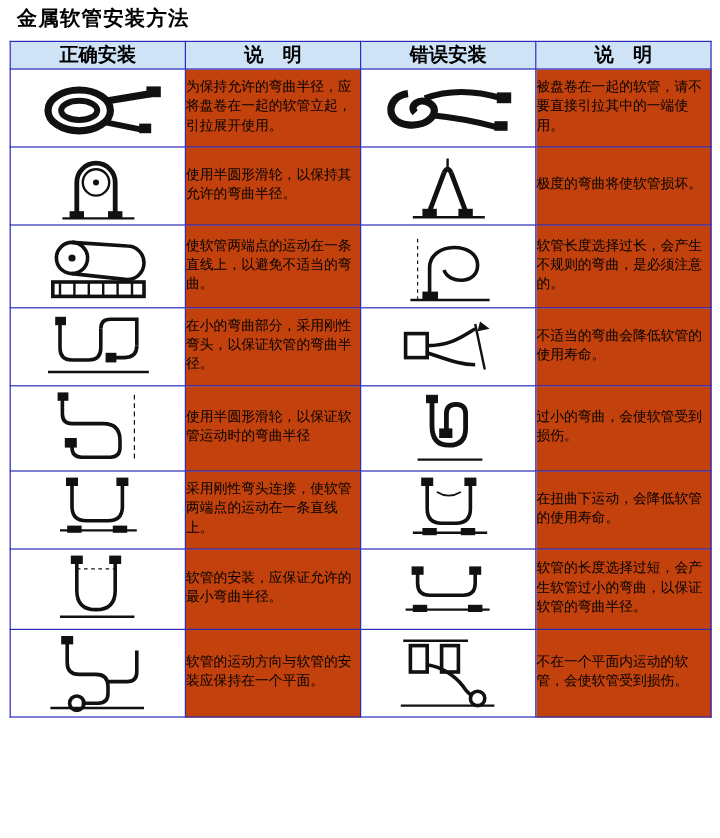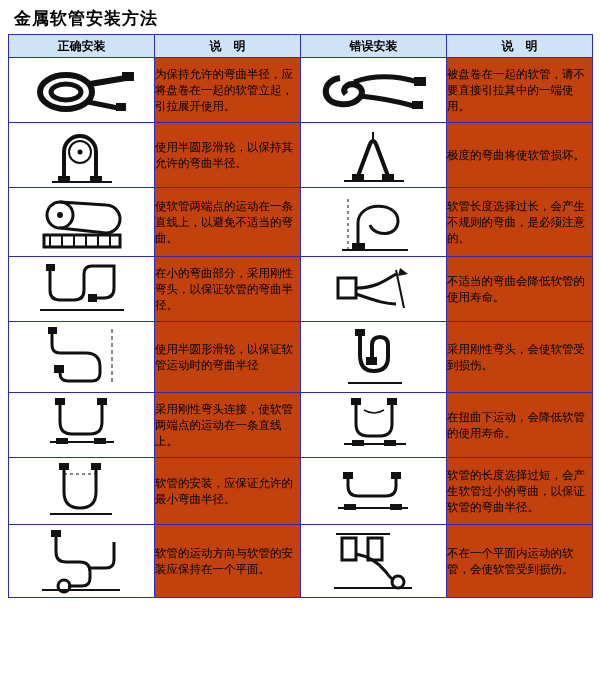--- a/index.html
+++ b/index.html
@@ -13,20 +13,21 @@
     font-family: "DejaVu Sans", "Liberation Sans", sans-serif;
     color: #000000;
     overflow: hidden;
   }
   .page {
     width: 532px;
     height: 698px;
     position: relative;
     box-sizing: border-box;
     padding: 6px 8px 0 8px;
+    font-family: Liberation Mono, monospace;
   }
   .title {
     font-size: 17px;
     font-weight: bold;
     letter-spacing: 1px;
     padding: 2px 0 6px 6px;
     line-height: 20px;
     color: #000;
   }
   table.main {
@@ -35,21 +36,21 @@
     table-layout: fixed;
     border: 1px solid #2b2bbb;
   }
   table.main td, table.main th {
     border: 1px solid #2b2bbb;
     padding: 0;
     vertical-align: middle;
   }
   thead th {
     background: #cfe3f7;
-    font-size: 12px;
+    font-size: 16px;
     font-weight: bold;
     height: 22px;
     text-align: center;
     color: #000;
   }
   .col-img { width: 146px; }
   .col-txt { width: 146px; }
 
   td.imgcell {
     background: #ffffff;
@@ -214,21 +215,21 @@
         </td>
         <td class="txtcell">使用半圆形滑轮，以保证软管运动时的弯曲半径</td>
         <td class="imgcell">
           <svg class="art" width="124" height="64" viewBox="0 0 124 64">
             <path d="M48 8 L48 30 q0 16 14 16 q14 0 14 -14 L76 20 q0 -8 -8 -8 q-8 0 -8 8 L60 34" fill="none" stroke="#111" stroke-width="4"></path>
             <rect x="43" y="4" width="10" height="7" fill="#111"></rect>
             <rect x="54" y="32" width="11" height="8" fill="#111"></rect>
             <line x1="36" y1="58" x2="90" y2="58" stroke="#111" stroke-width="2"></line>
           </svg>
         </td>
-        <td class="txtcell">采用刚性弯头，会使软管受到损伤。</td>
+        <td class="txtcell">过小的弯曲，会使软管受到损伤。</td>
       </tr>
 
       <tr class="r5">
         <td class="imgcell">
           <svg class="art" width="124" height="58" viewBox="0 0 124 58">
             <path d="M40 6 L40 26 q0 12 12 12 L70 38 q12 0 12 -12 L82 6" fill="none" stroke="#111" stroke-width="3"></path>
             <rect x="35" y="2" width="10" height="7" fill="#111"></rect>
             <rect x="77" y="2" width="10" height="7" fill="#111"></rect>
             <line x1="30" y1="46" x2="94" y2="46" stroke="#111" stroke-width="2"></line>
             <rect x="36" y="42" width="12" height="6" fill="#111"></rect>

